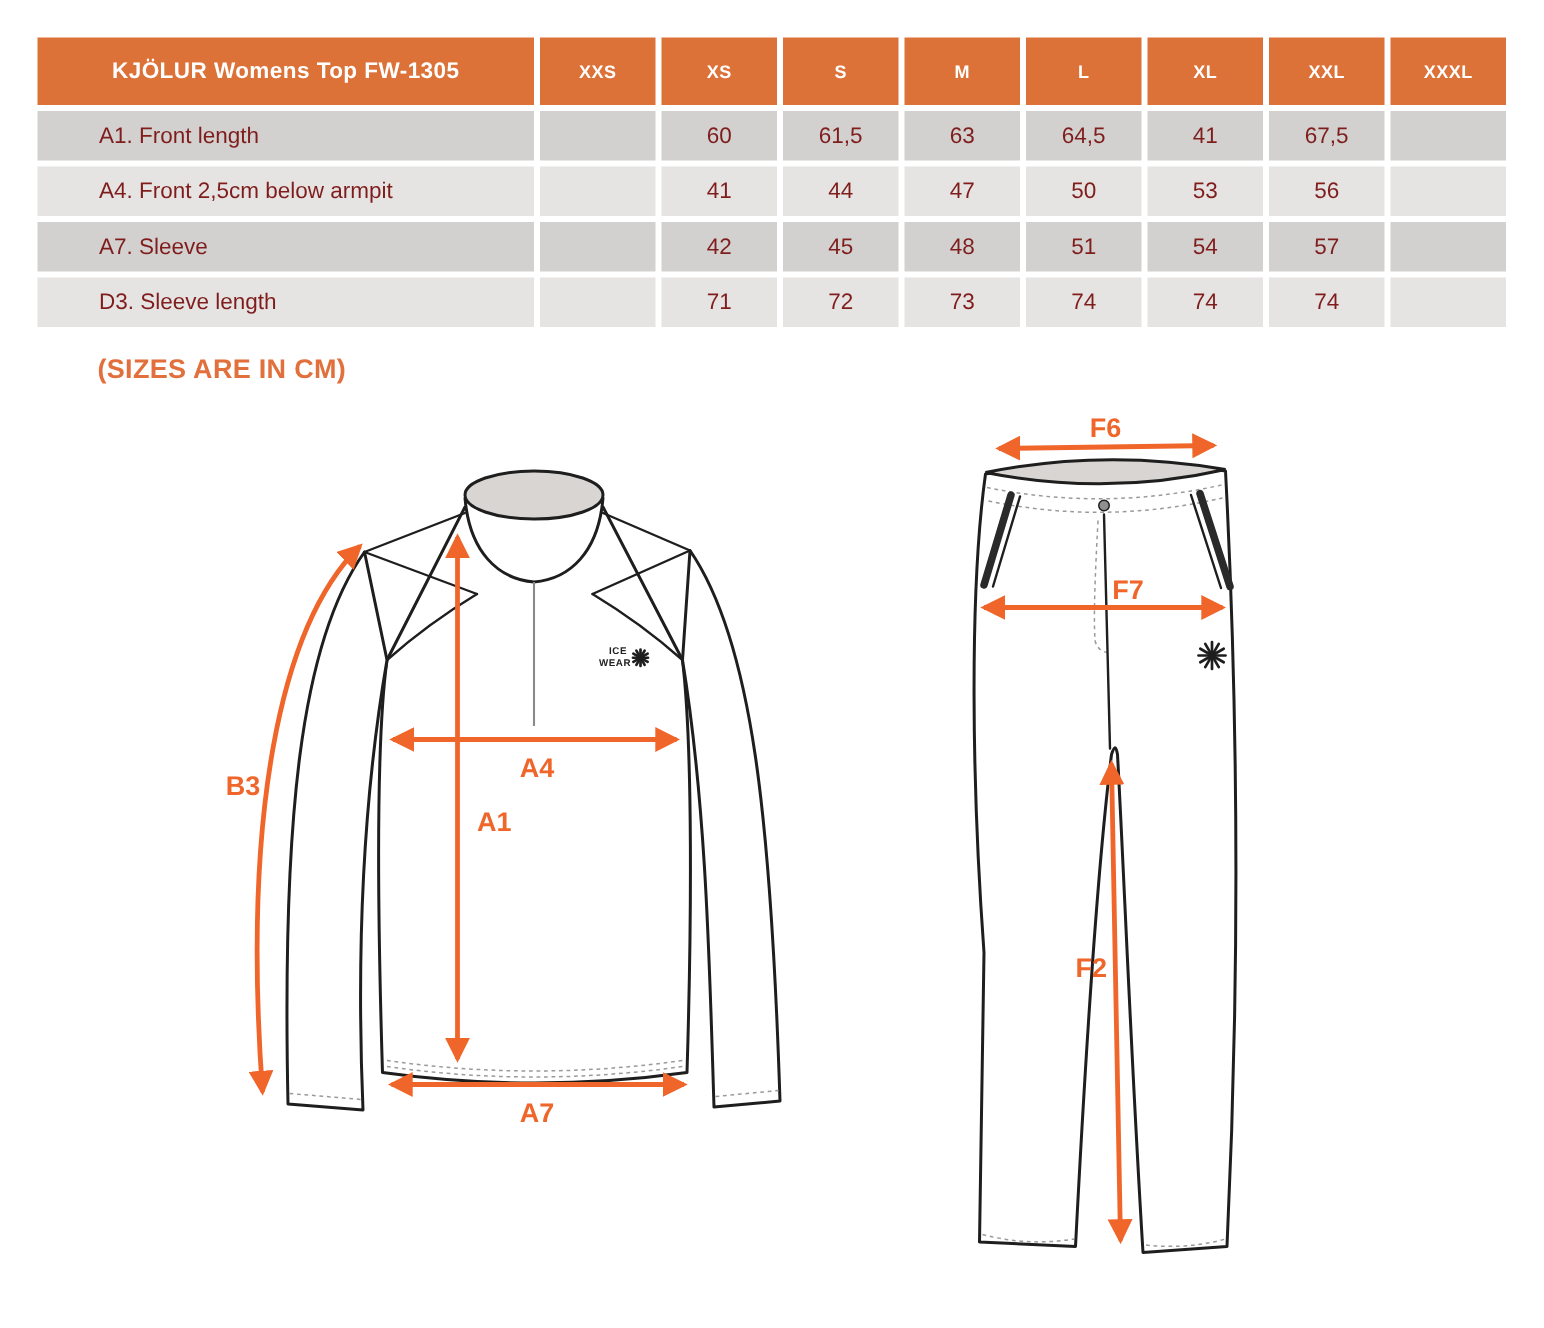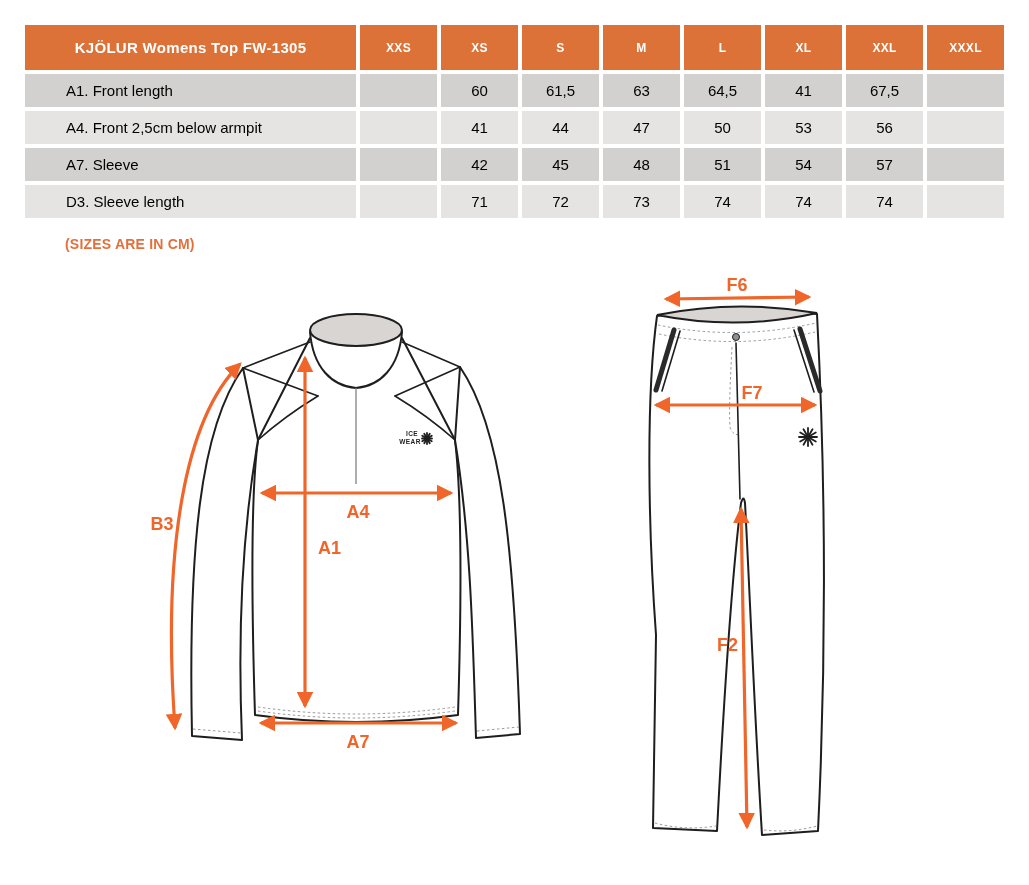--- a/index.html
+++ b/index.html
@@ -4,30 +4,30 @@
 <style>
   html,body{margin:0;padding:0;background:#ffffff;}
   .canvas{position:relative;width:1029px;height:885px;background:#ffffff;overflow:hidden;
           font-family:"Liberation Sans", sans-serif;}
 
   
   .size-table{position:absolute;left:25px;top:25px;width:979px;
       display:grid;grid-template-columns:331px repeat(8,1fr);
       grid-template-rows:45px repeat(4,33px);gap:4px;}
   .cell{display:flex;align-items:center;justify-content:center;
-      font-size:15px;color:#000000;white-space:nowrap;}
+      font-size:15px;color:#7f1d1d;white-space:nowrap;}
   .cell.head{background:#DC7237;color:#ffffff;font-weight:bold;font-size:12px;letter-spacing:.3px;}
   .cell.head.title{font-size:15px;}
   .cell.label{justify-content:flex-start;padding-left:41px;}
   .cell.dark{background:#D2D1CF;}
   .cell.light{background:#E5E4E2;}
 
   
   .note{position:absolute;left:65px;top:236px;color:#E2703C;
-      font-size:14px;font-weight:bold;letter-spacing:.2px;}
+      font-size:18px;font-weight:bold;letter-spacing:.2px;}
 
   
   .dwg{position:absolute;}
   .dwg.top{left:140px;top:288px;}
   .dwg.pants{left:628px;top:275px;}
   .outline{fill:#ffffff;stroke:#1e1e1e;stroke-width:2;stroke-linejoin:round;}
   .seam{fill:none;stroke:#1e1e1e;stroke-width:1.6;stroke-linecap:round;}
   .stitch{fill:none;stroke:#9a9a9a;stroke-width:1;stroke-dasharray:2.5,2.5;}
   .grayfill{fill:#D8D5D2;stroke:#1e1e1e;stroke-width:2;}
   .zip{stroke:#8a8a8a;stroke-width:1.4;}

